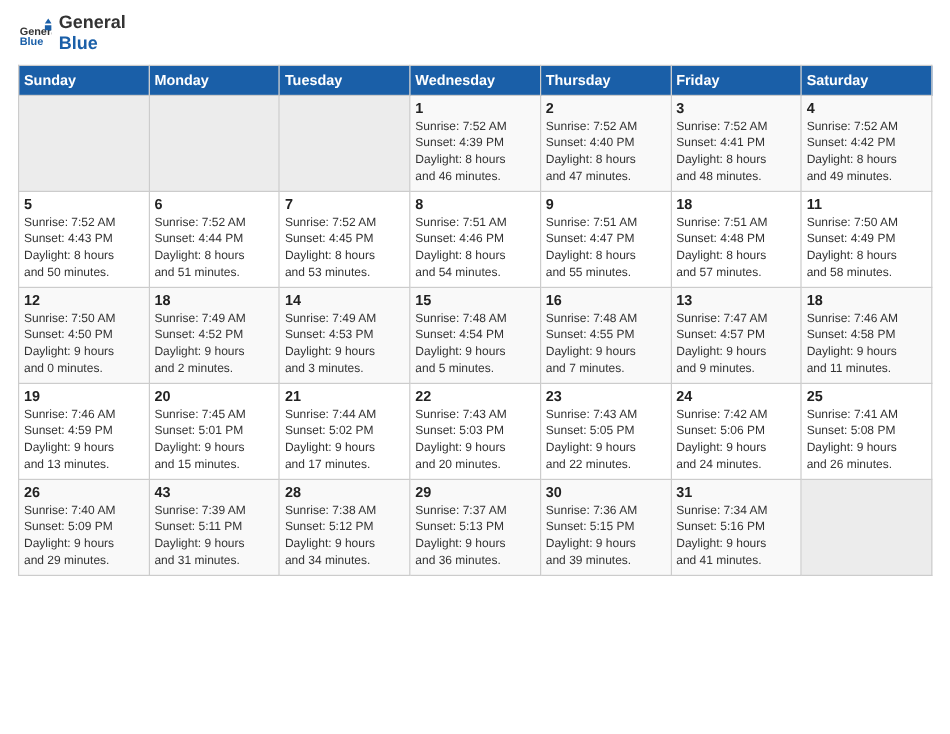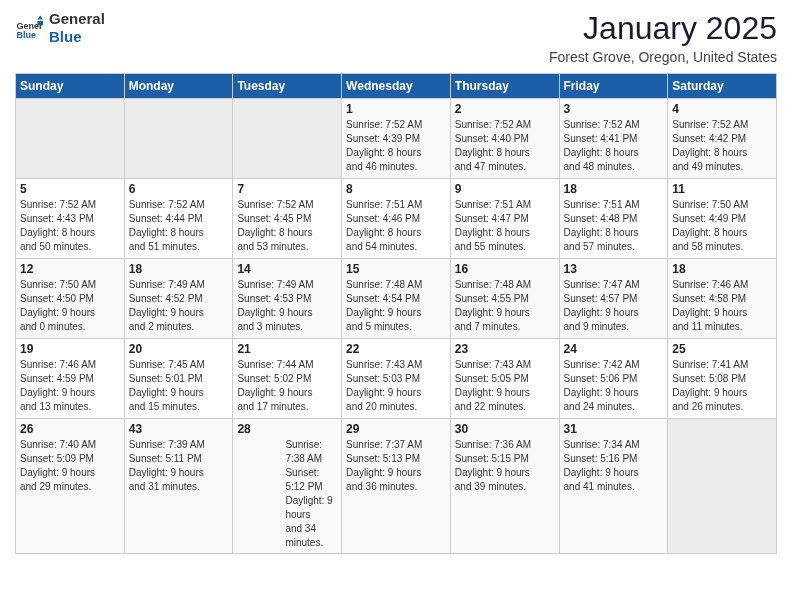--- a/index.html
+++ b/index.html
@@ -61,24 +61,20 @@
         <text x="2" y="22" font-size="13" font-weight="bold" fill="#333">General</text>
         <text x="2" y="34" font-size="13" font-weight="bold" fill="#1a5fa8">Blue</text>
         <polygon points="32,8 40,8 36,2" fill="#1a5fa8"></polygon>
         <polygon points="32,10 40,10 40,16 32,16" fill="#1a5fa8"></polygon>
       </svg>
       <div style="line-height:1.2; margin-left:2px;">
         <div style="font-size:15px; font-weight:bold; color:#333;">General</div>
         <div style="font-size:15px; font-weight:bold; color:#1a5fa8;">Blue</div>
       </div>
     </div>
-    <div class="title-area">
-      <div class="month-title">January 2025</div>
-      <div class="location">Forest Grove, Oregon, United States</div>
-    </div>
   </div>
 
   <table class="calendar">
     <thead>
       <tr>
         <th>Sunday</th>
         <th>Monday</th>
         <th>Tuesday</th>
         <th>Wednesday</th>
         <th>Thursday</th>
@@ -283,21 +279,21 @@
           </td>
           <td>
             <span class="day-num">43</span>
             <div class="day-info" style="white-space: pre-line;">Sunrise: 7:39 AM
 Sunset: 5:11 PM
 Daylight: 9 hours
 and 31 minutes.</div>
           </td>
           <td>
             <span class="day-num">28</span>
-            <div class="day-info" style="white-space: pre-line; margin-left: 48px;">Sunrise: 7:38 AM
+            <div class="day-info" style="white-space: pre-line;">Sunrise: 7:38 AM
 Sunset: 5:12 PM
 Daylight: 9 hours
 and 34 minutes.</div>
           </td>
           <td>
             <span class="day-num">29</span>
             <div class="day-info" style="white-space: pre-line;">Sunrise: 7:37 AM
 Sunset: 5:13 PM
 Daylight: 9 hours
 and 36 minutes.</div>

